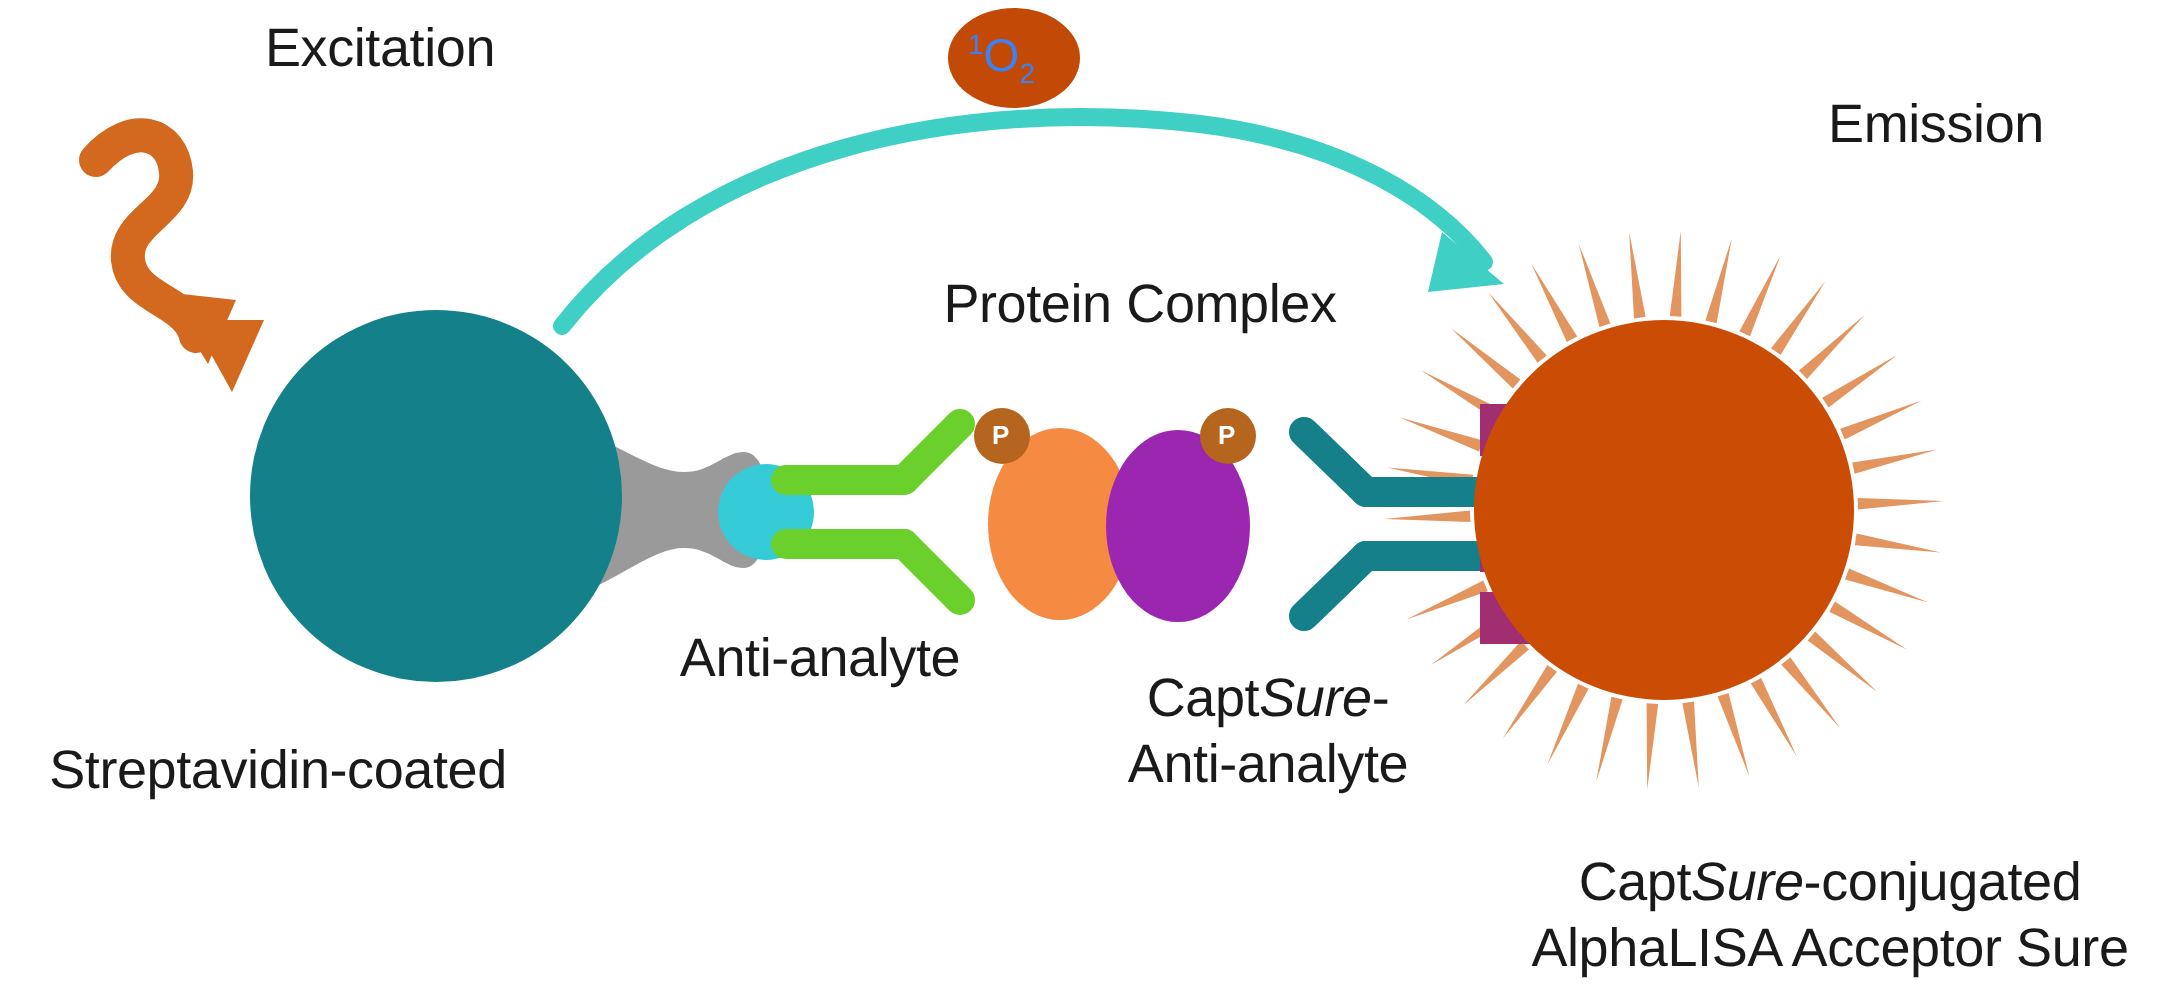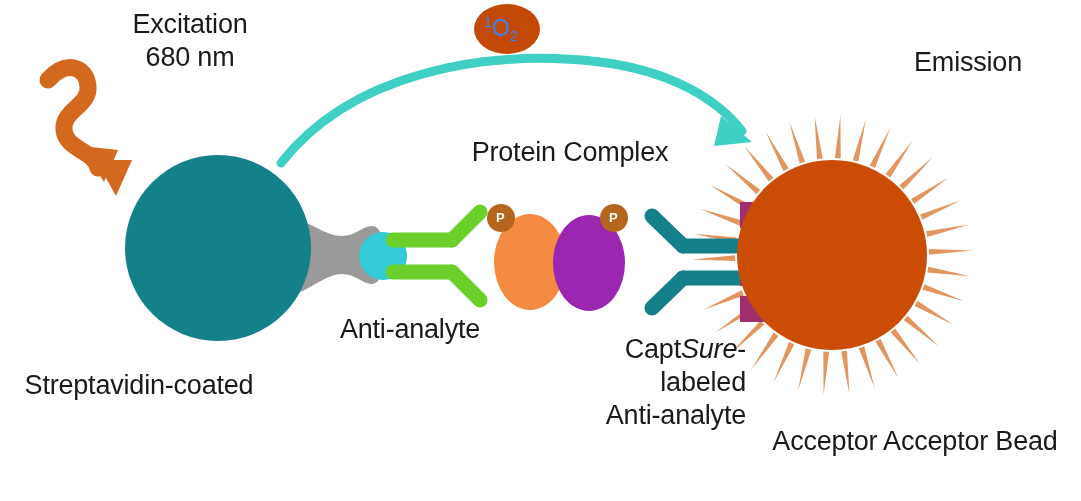--- a/index.html
+++ b/index.html
@@ -155,21 +155,20 @@
                L 766,228 L 740,228 Z" fill="#A22E72"></path>
     </g>
 
     <circle cx="832" cy="255" r="95" fill="#CB4D05"></circle>
 
     <circle cx="218" cy="248" r="93" fill="#14808A"></circle>
   </svg>
 
   <div class="lbl" style="left:80px; top:8px; width:220px;">
     <div>Excitation</div>
-    <div>680 nm</div>
   </div>
 
   <div class="lbl" style="left:858px; top:46px; width:220px;">
     <div>Emission</div>
   </div>
 
   <div class="o2txt" style="left:484px; top:14px;">
     <sup>1</sup><span>O</span><sub>2</sub>
   </div>
 
@@ -181,23 +180,23 @@
   </div>
 
   <div class="lbl" style="left:305px; top:313px; width:210px;">
     <div>Anti-analyte</div>
   </div>
 
   <div class="lbl" style="left:3px; top:369px; width:272px;">
     <div>Streptavidin-coated</div>
   </div>
 
-  <div class="lbl" style="left:546px; top:333px; width:200px;text-align:right;">
+  <div class="lbl" style="left:534px; top:333px; width:200px;">
     <div><span>Capt</span><span class="it">Sure</span><span>-</span></div>
-    <div>labeled</div>
     <div>Anti-analyte</div>
   </div>
 
   <div class="lbl" style="left:752px; top:425px; width:326px;">
-    <div>Acceptor Acceptor Bead</div>
+    <div><span>Capt</span><span class="it">Sure</span><span>-conjugated</span></div>
+    <div>AlphaLISA Acceptor Sure</div>
   </div>
 
 </div>
 
 </body></html>

